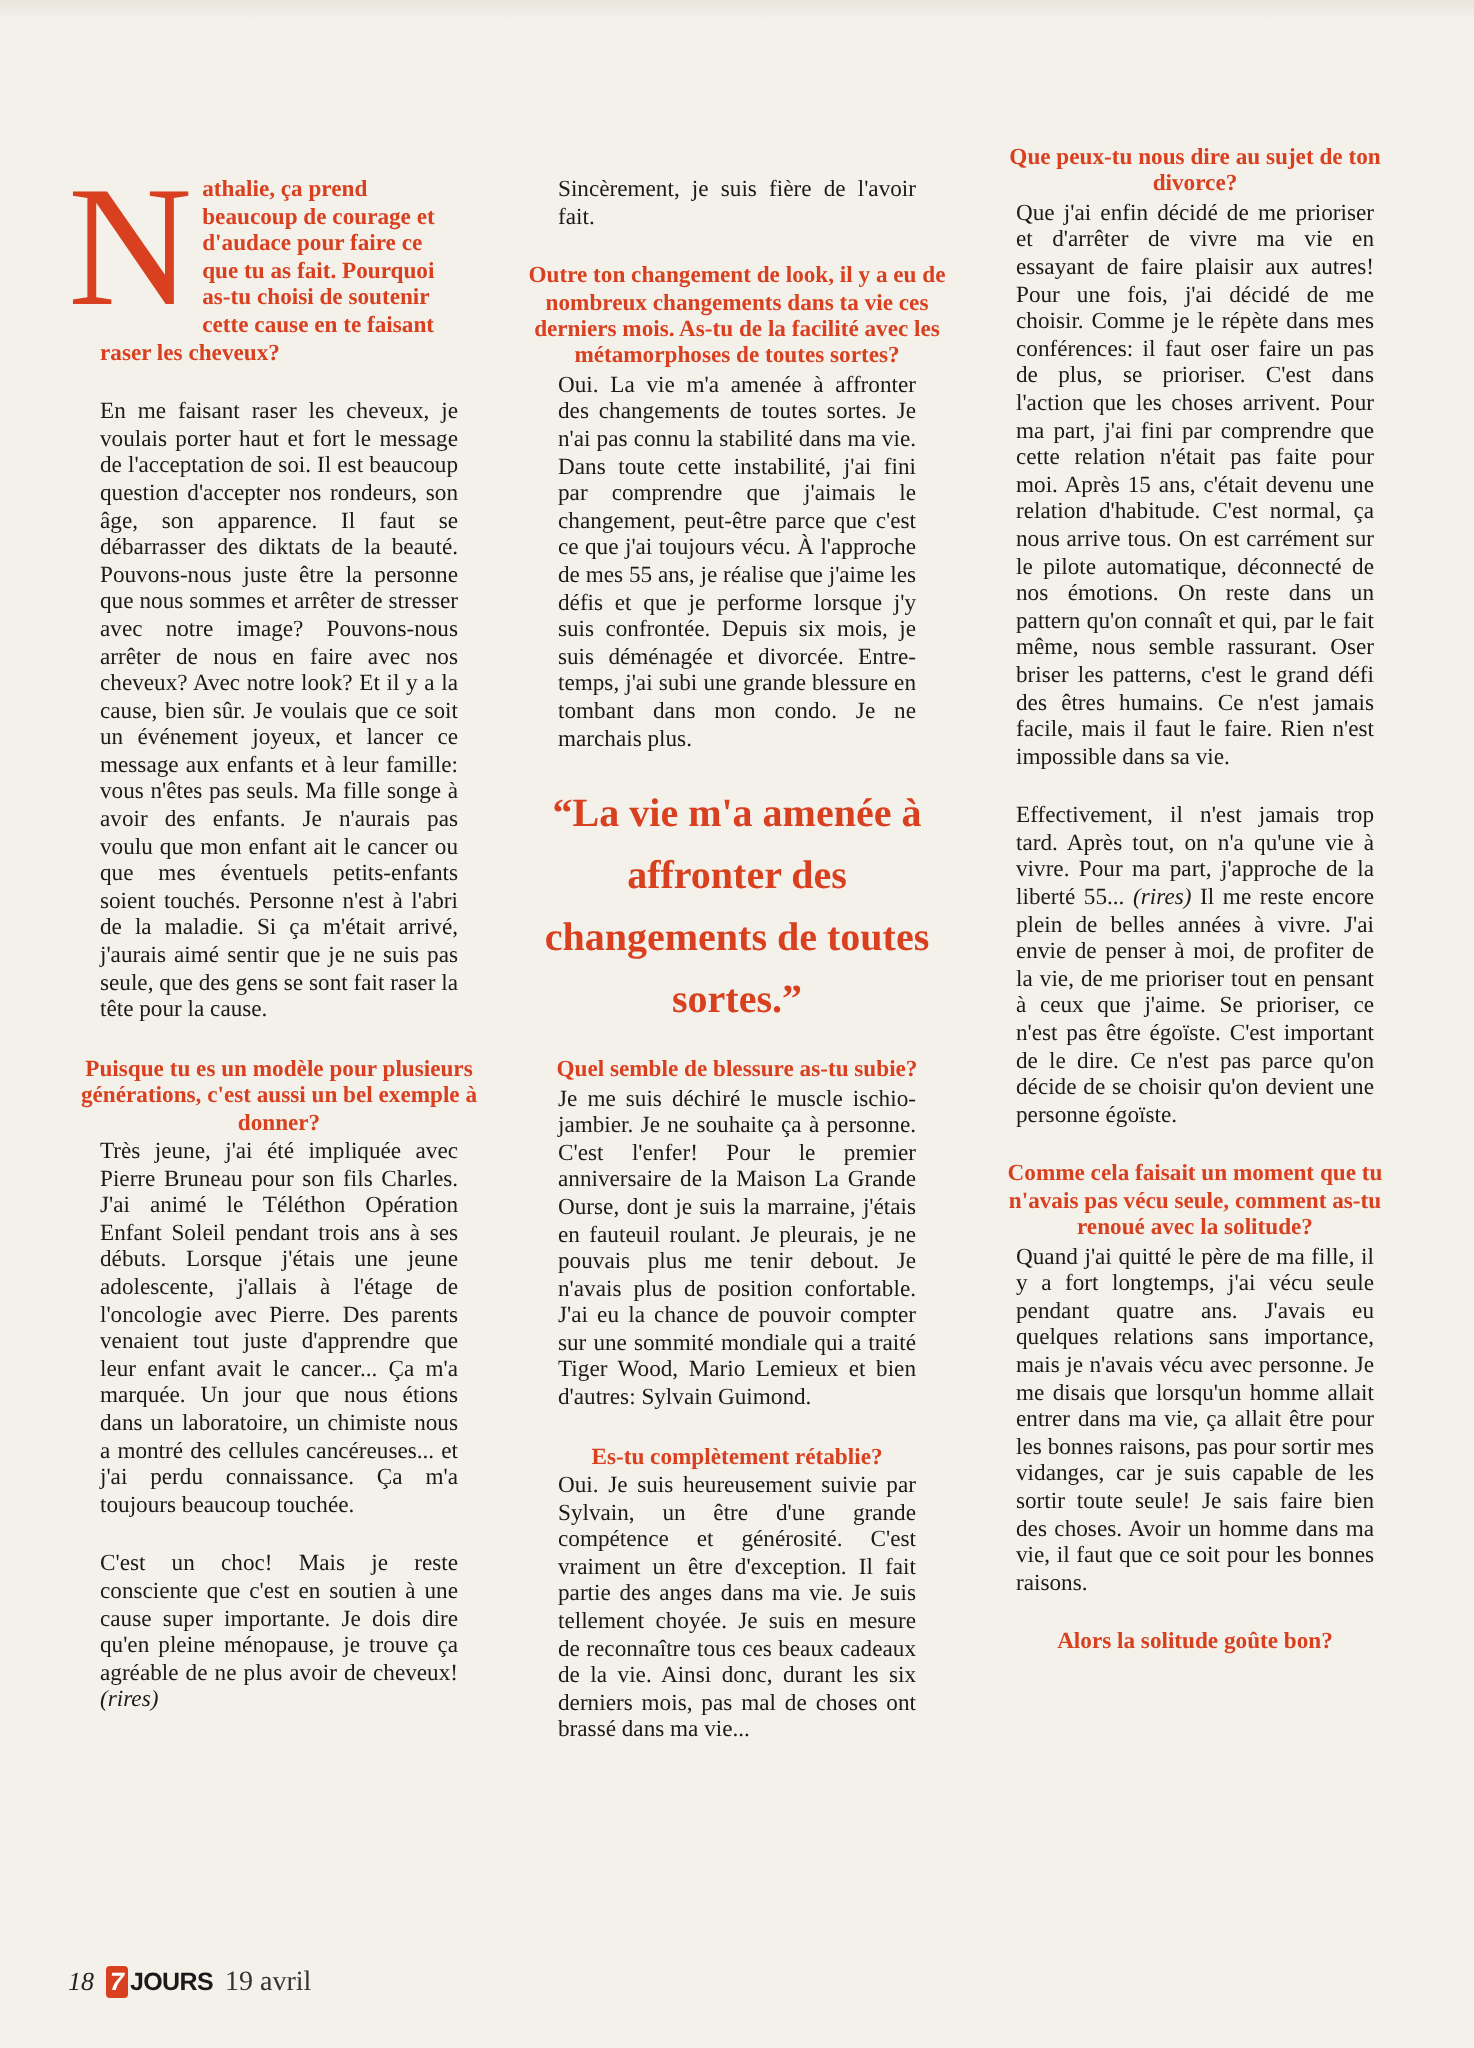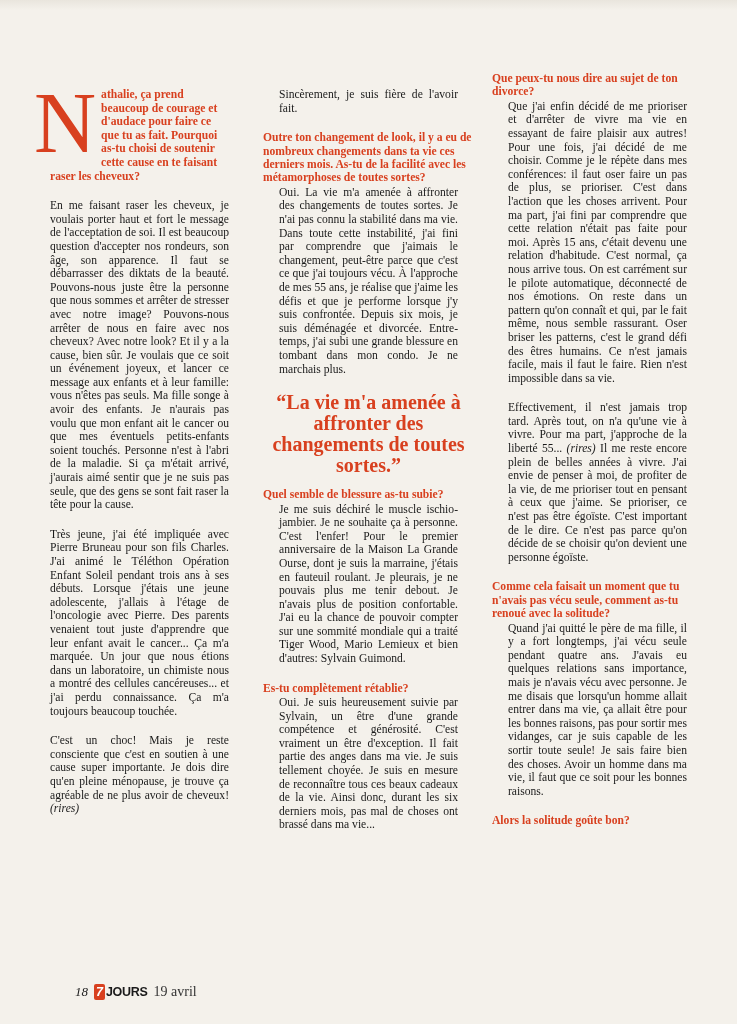--- a/index.html
+++ b/index.html
@@ -39,21 +39,21 @@
     text-justify: inter-word;
     hyphens: auto;
     -webkit-hyphens: auto;
   }
   .q {
     font-weight: bold;
     color: #d8401f;
     margin: 0;
     font-size: 11.6px;
     line-height: 13.4px;
-    text-align: left;
+    text-align: center;
   }
   .q + p { margin-top: 1px; }
   p + .q { margin-top: 16px; }
   p + p { margin-top: 0; }
 
   
   .dropcap-wrap {
     position: relative;
     min-height: 86px;
   }
@@ -72,36 +72,35 @@
     color: #d8401f;
     font-size: 11.6px;
     line-height: 13.6px;
     text-align: left;
   }
   
   .pullquote {
     color: #d8401f;
     font-weight: bold;
     font-size: 20px;
-    line-height: 21px;
+    line-height: 31px;
     text-align: center;
     margin: 12px 0 12px 0;
     padding: 0 2px;
   }
   .italic { font-style: italic; }
 
   
   .footer {
     position: absolute;
     left: 34px;
     bottom: 24px;
     display: flex;
     align-items: baseline;
     gap: 6px;
-    margin-left: 41px;
   }
   .folio {
     font-size: 13px;
     font-style: italic;
     color: #222;
     font-family: "Liberation Serif", serif;
   }
   .logo {
     display: inline-flex;
     align-items: center;
@@ -140,20 +139,21 @@
   <div class="scanline-top"></div>
 
   <div class="columns">
 
     <div class="col">
       <div class="dropcap-wrap">
         <span class="dropcap">N</span>
         <p class="lead">athalie, ça prend beaucoup de courage et d'audace pour faire ce que tu as fait. Pourquoi as-tu choisi de soutenir cette cause en te faisant raser les cheveux?</p>
       </div>
       <p>En me faisant raser les cheveux, je voulais porter haut et fort le message de l'acceptation de soi. Il est beaucoup question d'accepter nos rondeurs, son âge, son apparence. Il faut se débarrasser des diktats de la beauté. Pouvons-nous juste être la personne que nous sommes et arrêter de stresser avec notre image? Pouvons-nous arrêter de nous en faire avec nos cheveux? Avec notre look? Et il y a la cause, bien sûr. Je voulais que ce soit un événement joyeux, et lancer ce message aux enfants et à leur famille: vous n'êtes pas seuls. Ma fille songe à avoir des enfants. Je n'aurais pas voulu que mon enfant ait le cancer ou que mes éventuels petits-enfants soient touchés. Personne n'est à l'abri de la maladie. Si ça m'était arrivé, j'aurais aimé sentir que je ne suis pas seule, que des gens se sont fait raser la tête pour la cause.</p>
+      <p class="q">Puisque tu es un modèle pour plusieurs générations, c'est aussi un bel exemple à donner?</p>
       <p>Très jeune, j'ai été impliquée avec Pierre Bruneau pour son fils Charles. J'ai animé le Téléthon Opération Enfant Soleil pendant trois ans à ses débuts. Lorsque j'étais une jeune adolescente, j'allais à l'étage de l'oncologie avec Pierre. Des parents venaient tout juste d'apprendre que leur enfant avait le cancer... Ça m'a marquée. Un jour que nous étions dans un laboratoire, un chimiste nous a montré des cellules cancéreuses... et j'ai perdu connaissance. Ça m'a toujours beaucoup touchée.</p>
       <p><span>C'est un choc! Mais je reste consciente que c'est en soutien à une cause super importante. Je dois dire qu'en pleine ménopause, je trouve ça agréable de ne plus avoir de cheveux!</span> <span class="italic">(rires)</span></p>
     </div>
 
     <div class="col">
       <p>Sincèrement, je suis fière de l'avoir fait.</p>
       <p class="q">Outre ton changement de look, il y a eu de nombreux changements dans ta vie ces derniers mois. As-tu de la facilité avec les métamorphoses de toutes sortes?</p>
       <p>Oui. La vie m'a amenée à affronter des changements de toutes sortes. Je n'ai pas connu la stabilité dans ma vie. Dans toute cette instabilité, j'ai fini par comprendre que j'aimais le changement, peut-être parce que c'est ce que j'ai toujours vécu. À l'approche de mes 55 ans, je réalise que j'aime les défis et que je performe lorsque j'y suis confrontée. Depuis six mois, je suis déménagée et divorcée. Entre-temps, j'ai subi une grande blessure en tombant dans mon condo. Je ne marchais plus.</p>
       <div class="pullquote">“La vie m'a amenée à affronter des changements de toutes sortes.”</div>
       <p class="q">Quel semble de blessure as-tu subie?</p>

